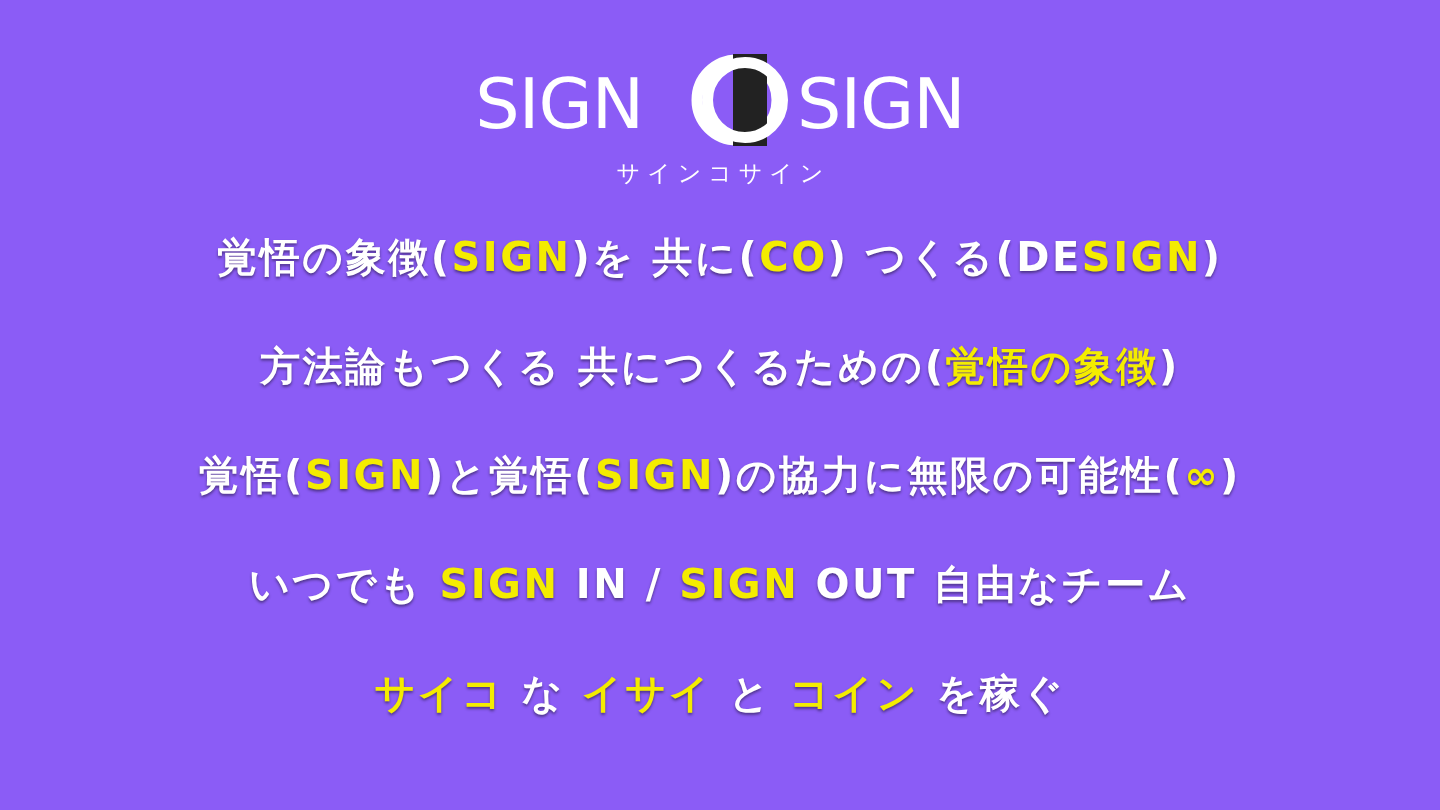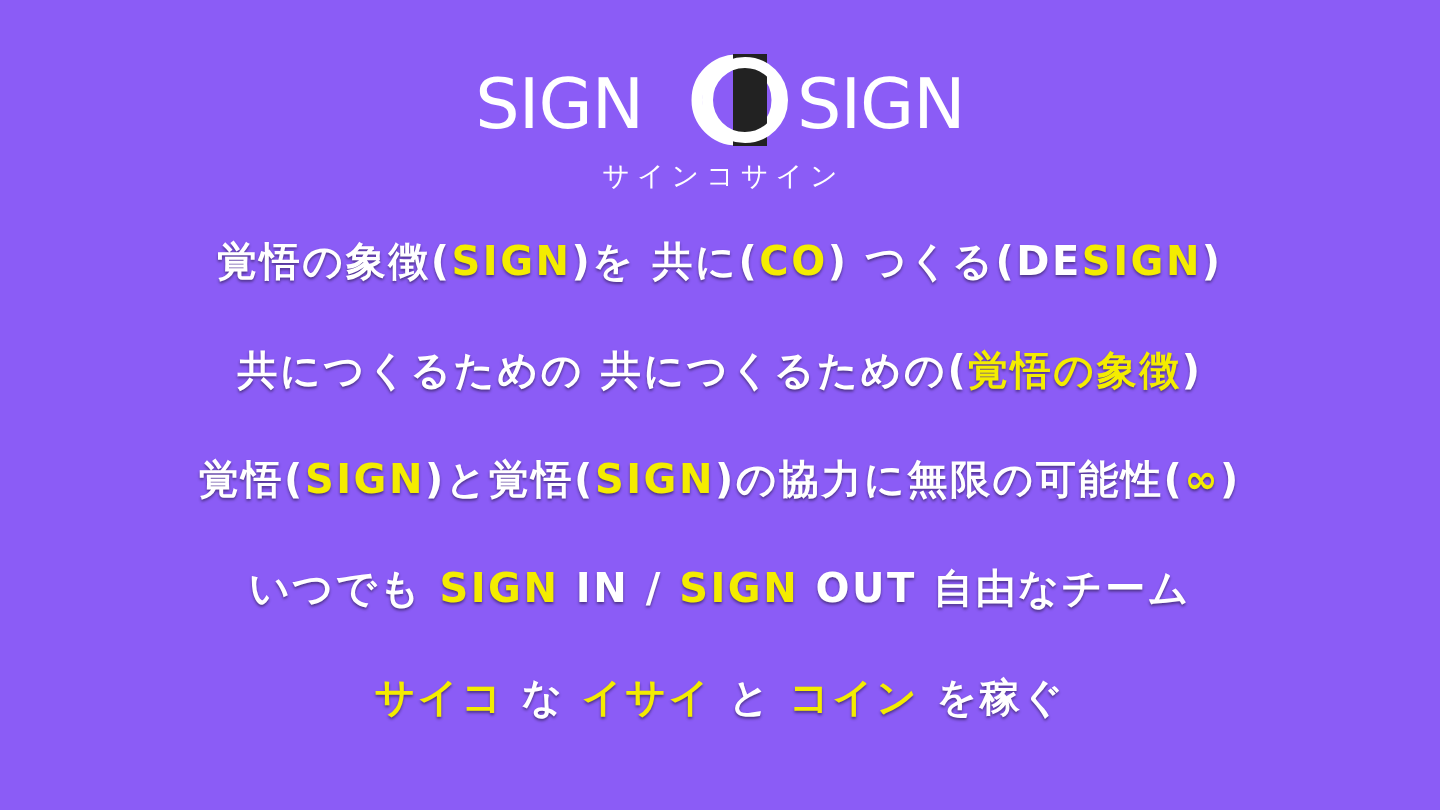--- a/index.html
+++ b/index.html
@@ -71,21 +71,21 @@
 
   .logo-co svg {
     display: block;
     width: 176px;
     height: 96px;
   }
 
   .logo-subtitle {
     margin-top: 14px;
     font-family: "DejaVu Sans", sans-serif;
-    font-size: 27px;
+    font-size: 23px;
     font-weight: 400;
     color: #ffffff;
     letter-spacing: 7px;
     text-indent: 7px;
     line-height: 1;
   }
 
   
   .taglines {
     margin-top: 52px;
@@ -144,19 +144,19 @@
       </span>
 
       <span class="logo-word logo-word-right">SIGN</span>
     </div>
 
     <div class="logo-subtitle">サインコサイン</div>
   </div>
 
   <div class="taglines">
     <p class="tagline"><span>覚悟の象徴(</span><span class="hl">SIGN</span><span>)を</span><span class="sp"></span><span>共に(</span><span class="hl">CO</span><span>)</span><span class="sp"></span><span>つくる(DE</span><span class="hl">SIGN</span><span>)</span></p>
-    <p class="tagline"><span>共につくるための</span><span class="sp"></span><span>共につくるための(</span><span class="hl">覚悟の象徴</span><span>)</span></p>
+    <p class="tagline"><span>方法論もつくる</span><span class="sp"></span><span>共につくるための(</span><span class="hl">覚悟の象徴</span><span>)</span></p>
     <p class="tagline"><span>覚悟(</span><span class="hl">SIGN</span><span>)と覚悟(</span><span class="hl">SIGN</span><span>)の協力に無限の可能性(</span><span class="hl">∞</span><span>)</span></p>
     <p class="tagline"><span>いつでも</span><span class="sp"></span><span class="hl">SIGN</span><span> IN / </span><span class="hl">SIGN</span><span> OUT </span><span>自由なチーム</span></p>
     <p class="tagline"><span class="hl">サイコ</span><span class="sp"></span><span>な</span><span class="sp"></span><span class="hl">イサイ</span><span class="sp"></span><span>と</span><span class="sp"></span><span class="hl">コイン</span><span class="sp"></span><span>を稼ぐ</span></p>
   </div>
 
 </div>
 
 </body></html>

